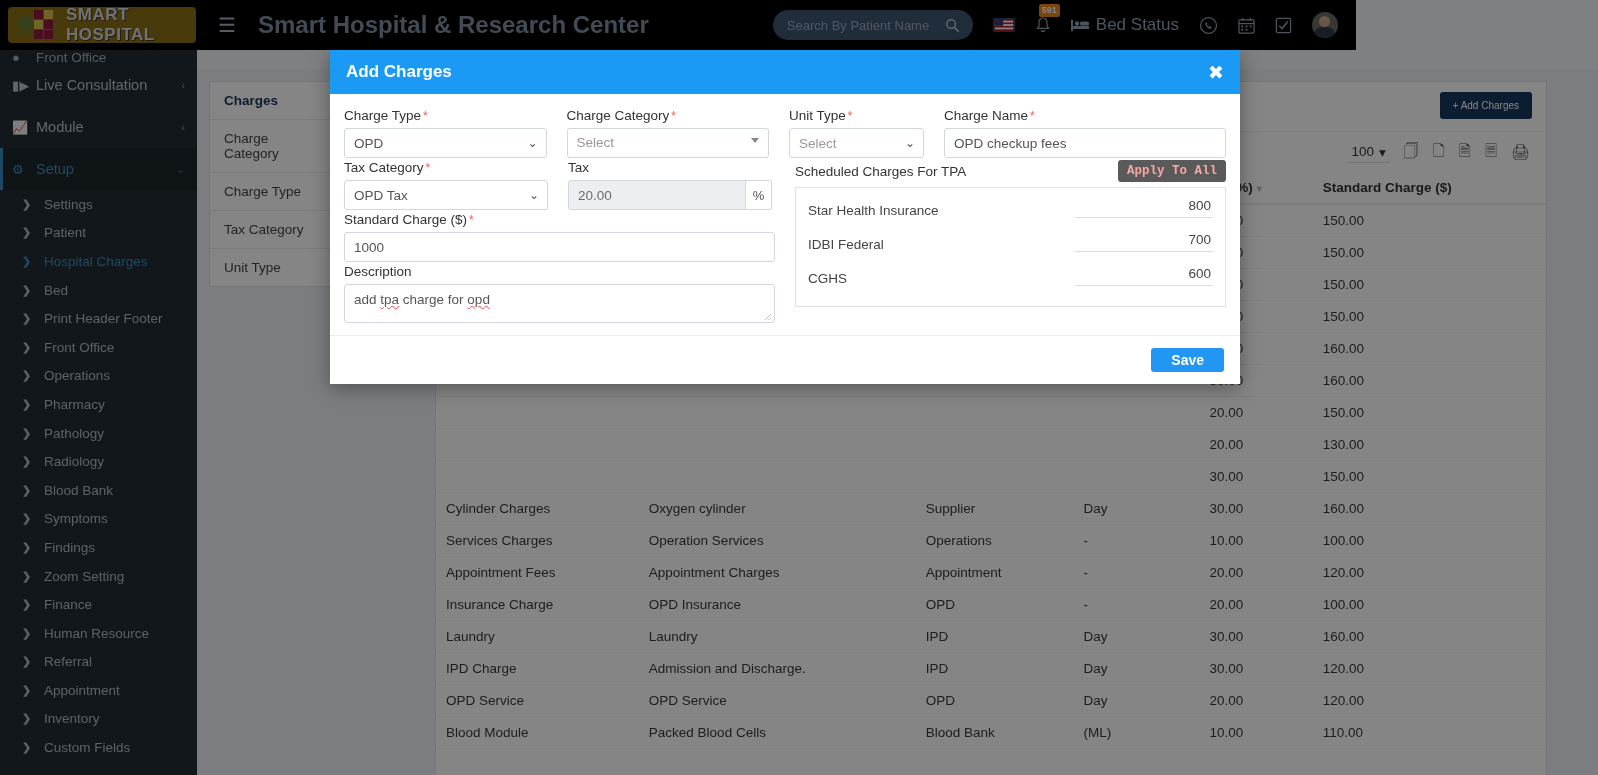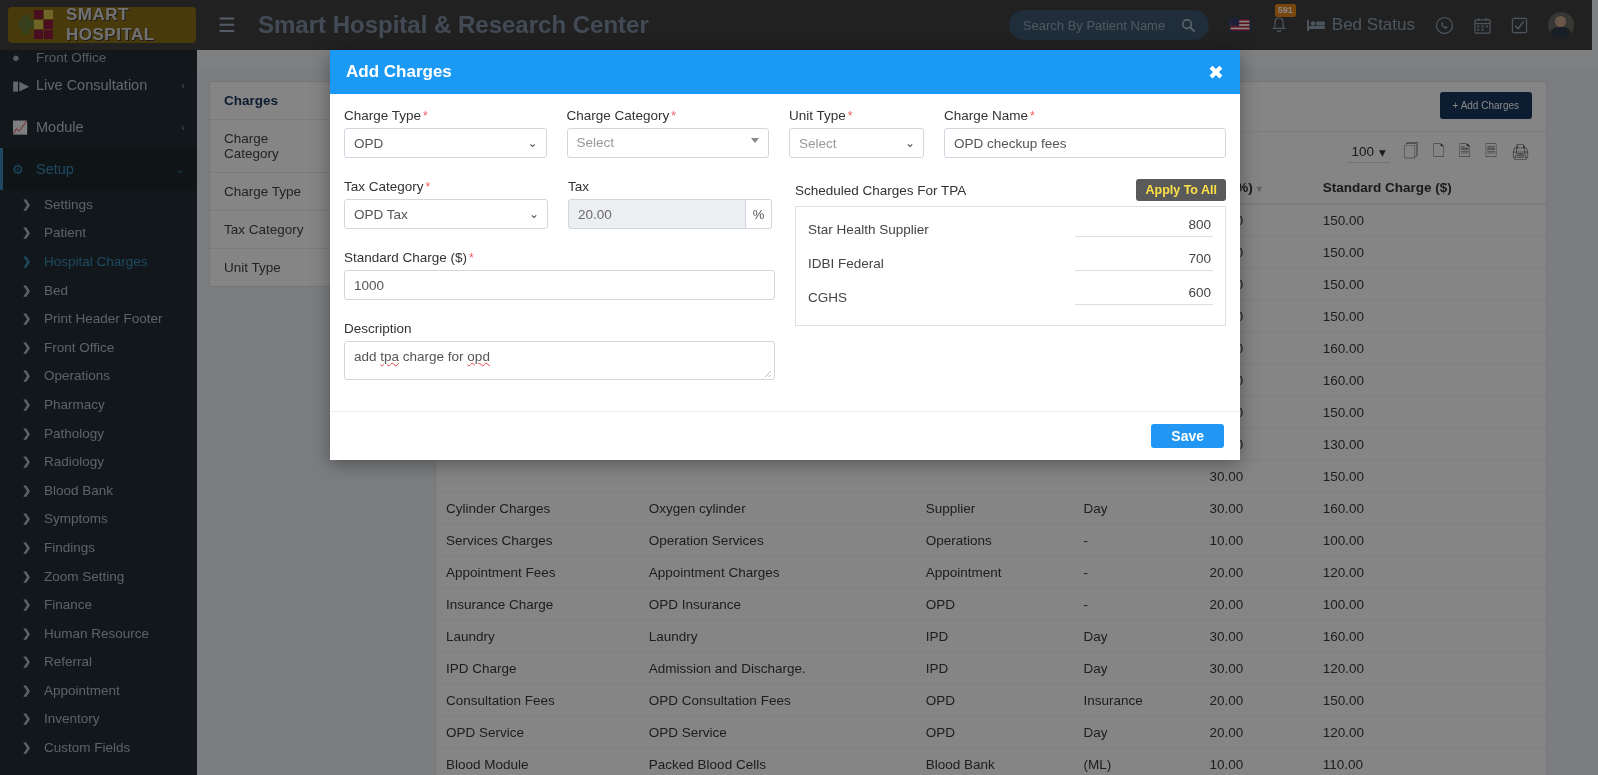--- a/index.html
+++ b/index.html
@@ -7,22 +7,22 @@
   body {
     width:1598px; height:775px;
     font-family:"Liberation Sans", sans-serif;
     background:#f4f6f9;
     overflow:hidden;
     position:relative;
   }
 
   
   #topbar{
-    position:absolute; left:0; top:0; width:1592px; height:50px;
-    background:#404040; display:flex; align-items:center; z-index:40;
+    position:absolute; left:0; top:0; width:1356px; height:50px;
+    background:#000000; display:flex; align-items:center; z-index:40;
   }
   #brand{
     width:188px; height:36px; margin-left:8px;
     background:#8a7016; border-radius:4px;
     display:flex; align-items:center; position:relative; overflow:hidden;
   }
   .logo-mark{ position:absolute; left:6px; top:3px; width:48px; height:30px; }
   .logo-text{
     margin-left:58px; color:#d9d9d9; font-weight:bold; font-size:17px;
     letter-spacing:.5px; text-shadow:1px 1px 0 #3a3a3a;
@@ -128,21 +128,21 @@
     position:absolute; left:330px; top:50px; width:910px;
     background:#fff; z-index:70; box-shadow:0 4px 18px rgba(0,0,0,.35);
   }
   #modal-head{
     height:44px; background:#1a9af5; display:flex; align-items:center; padding:0 16px;
   }
   #modal-title{ color:#fff; font-size:17px; font-weight:bold; }
   #modal-close{ margin-left:auto; color:#fff; font-size:19px; cursor:pointer; line-height:1; }
   #modal-body{ padding:14px 14px 10px 14px; }
   .frow{ display:flex; gap:20px; }
-  .fgroup{ margin-bottom:21px; }
+  .fgroup{ margin-bottom:2px; }
   .flabel{ font-size:13.5px; color:#333; margin-bottom:5px; display:block; }
   .req{ color:#f05a5a; font-size:12px; margin-left:2px; }
   .fctl{
     width:100%; height:30px; border:1px solid #d2d6de; border-radius:3px;
     padding:0 9px; font-size:13.5px; color:#555; font-family:inherit;
     background:#fff; outline:none;
   }
   select.fctl{ appearance:none; -webkit-appearance:none; padding-right:24px; }
   .sel-wrap{ position:relative; }
   .sel-wrap .caret{
@@ -160,22 +160,22 @@
   .input-group .addon{
     width:30px; height:30px; border:1px solid #d2d6de; border-left:0; border-radius:0 3px 3px 0;
     background:#fff; display:flex; align-items:center; justify-content:center; font-size:13px; color:#555;
   }
   .sq{ text-decoration:underline; text-decoration-style:wavy; text-decoration-color:#e44; text-decoration-thickness:1px; }
 
   
   #tpa-head{ display:flex; align-items:center; margin-bottom:5px; }
   #tpa-title{ font-size:13.5px; color:#333; }
   #apply-all{
-    margin-left:auto; background:#5a5a5a; color:#fde047; font-size:12.5px; font-weight:bold;
-    padding:4px 9px; border-radius:3px; border:0; cursor:pointer; font-family:Liberation Sans, sans-serif;
+    margin-left:auto; background:#5a5a5a; color:#fca5a5; font-size:12.5px; font-weight:bold;
+    padding:4px 9px; border-radius:3px; border:0; cursor:pointer; font-family:Liberation Mono, monospace;
   }
   #tpa-box{ border:1px solid #e0e0e0; padding:10px 12px 6px 12px; }
   .tpa-row{ display:flex; align-items:flex-end; margin-bottom:14px; }
   .tpa-name{ font-size:13.5px; color:#444; }
   .tpa-val{
     margin-left:auto; width:138px; border:0; border-bottom:1px solid #ddd;
     text-align:right; font-size:13.5px; color:#444; outline:none;
     font-family:inherit; padding:0 2px 4px 0; background:transparent;
   }
   #modal-foot{
@@ -537,28 +537,20 @@
             <td>30.00</td>
             <td class="ta-r">160.00</td>
           </tr>
           <tr>
             <td>IPD Charge</td>
             <td>Admission and Discharge.</td>
             <td>IPD</td>
             <td>Day</td>
             <td>30.00</td>
             <td class="ta-r">120.00</td>
-          </tr>
-          <tr>
-            <td>Consultation Fees</td>
-            <td>OPD Consultation Fees</td>
-            <td>OPD</td>
-            <td>Insurance</td>
-            <td>20.00</td>
-            <td class="ta-r">150.00</td>
           </tr>
           <tr>
             <td>OPD Service</td>
             <td>OPD Service</td>
             <td>OPD</td>
             <td>Day</td>
             <td>20.00</td>
             <td class="ta-r">120.00</td>
           </tr>
           <tr>
@@ -678,21 +670,21 @@
         </div>
       </div>
 
       <div style="width:432px">
         <div id="tpa-head">
           <span id="tpa-title">Scheduled Charges For TPA</span>
           <button id="apply-all">Apply To All</button>
         </div>
         <div id="tpa-box">
             <div class="tpa-row">
-              <span class="tpa-name">Star Health Supplier</span>
+              <span class="tpa-name">Star Health Insurance</span>
               <input class="tpa-val" value="800" style="">
             </div>
             <div class="tpa-row">
               <span class="tpa-name">IDBI Federal</span>
               <input class="tpa-val" value="700" style="">
             </div>
             <div class="tpa-row">
               <span class="tpa-name">CGHS</span>
               <input class="tpa-val" value="600" style="">
             </div>

